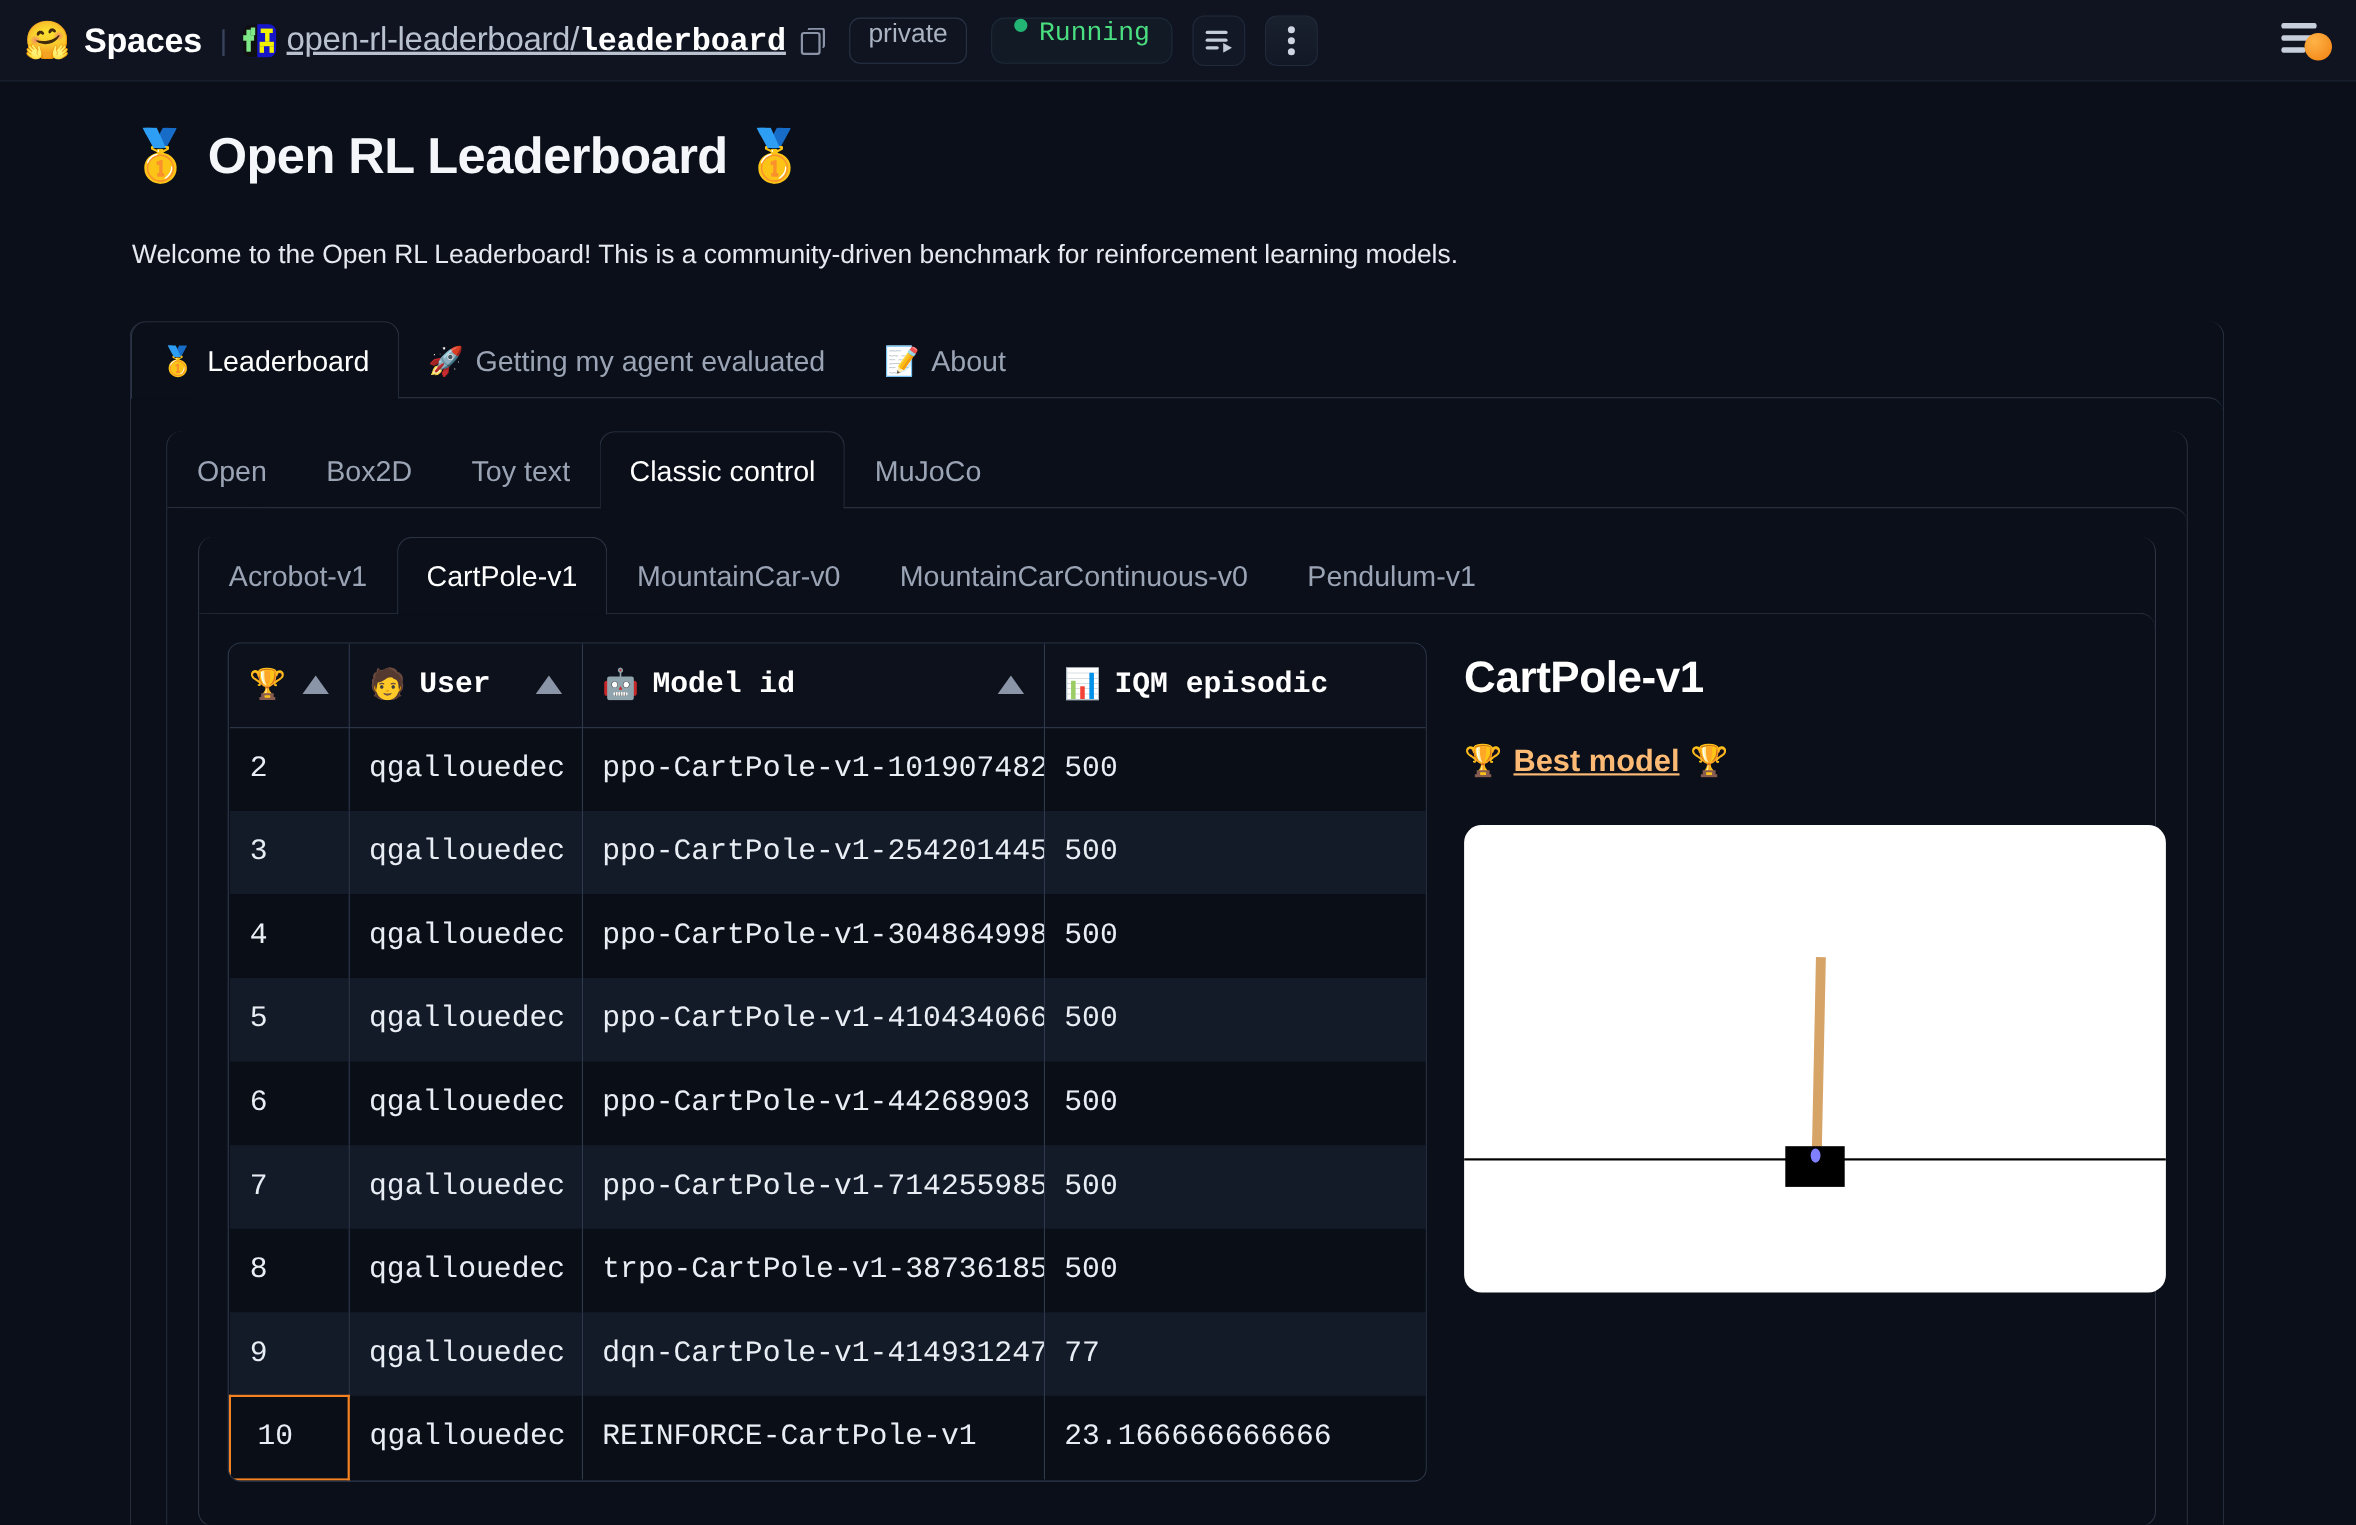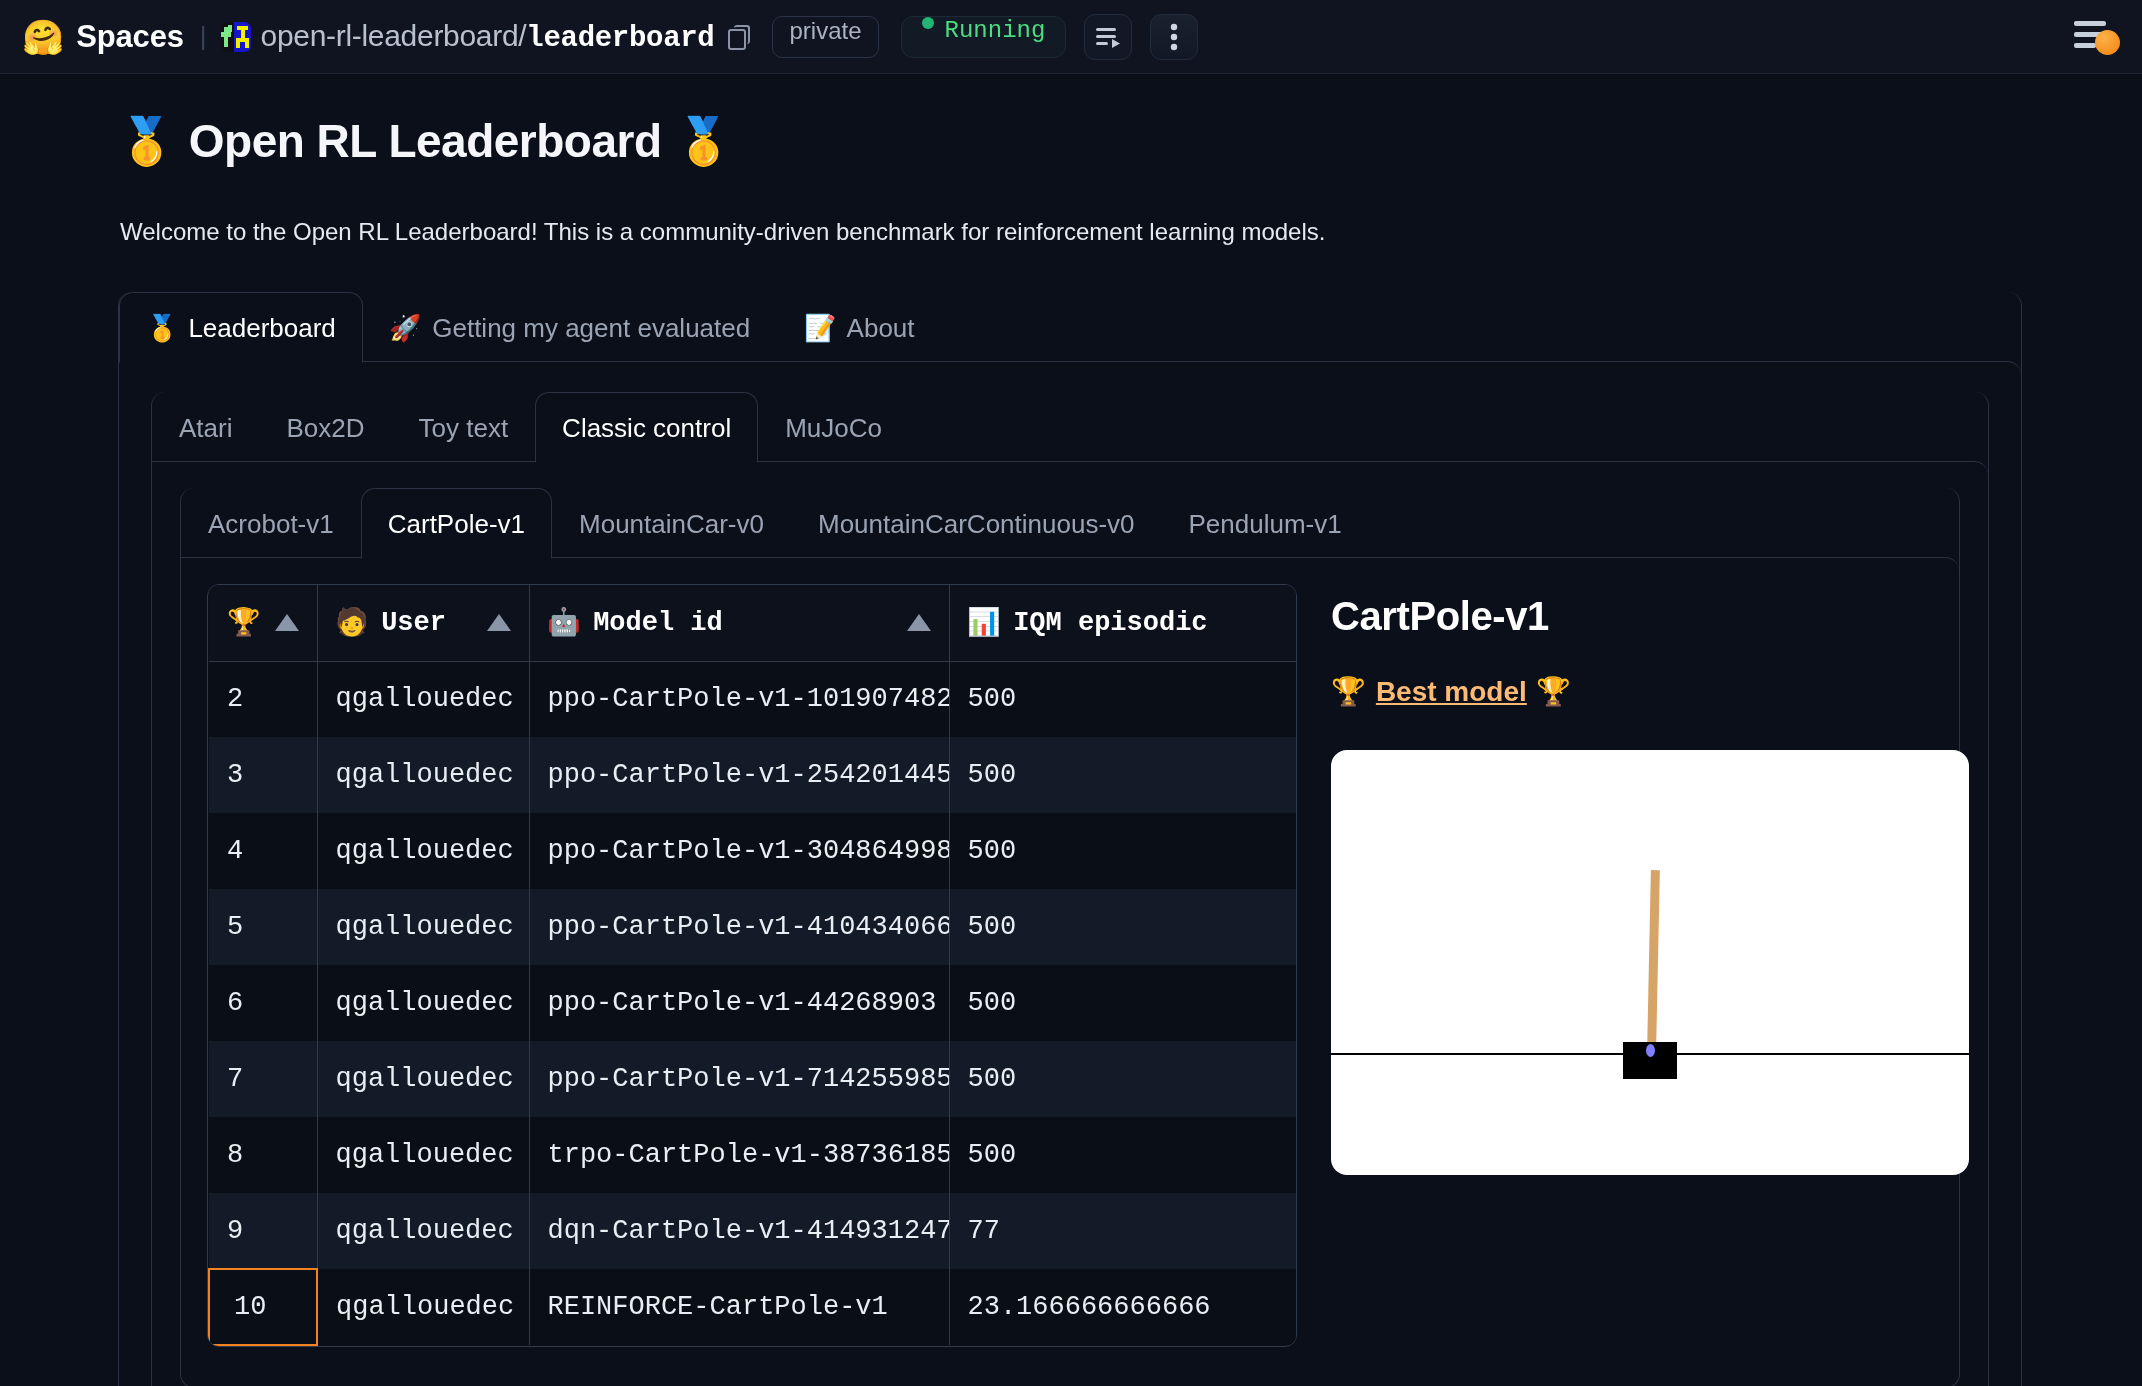--- a/index.html
+++ b/index.html
@@ -41,21 +41,21 @@
     content: "";
     position: absolute; left: 0; top: 0; width: 13px; height: 30px;
     background:
       linear-gradient(#0d0d0d 0 100%) 0 0/30px 30px no-repeat;
   }
   .sa-left { position:absolute; left:0; top:0; width:13px; height:30px; background:#101010;}
   .sa-left i { position:absolute; background:#7ee787; }
   .sa-right { position:absolute; left:13px; top:0; width:17px; height:30px; background:#1616c8;}
   .sa-right i { position:absolute; background:#f2f200; }
   .breadcrumb {
-    font-size: 30px; color: #b9c1cf; letter-spacing: -0.3px; white-space: nowrap;
+    font-size: 30px; color: #b9c1cf; letter-spacing: -0.3px; white-space: nowrap; text-decoration: underline;
   }
   .breadcrumb .slash { color: #b9c1cf; }
   .breadcrumb .repo {
     color: #ffffff; font-weight: bold;
     font-family: "Liberation Mono", monospace;
     font-size: 29px;
   }
   .copy-ico {
     margin-left: 14px; width: 22px; height: 24px; position: relative; display:inline-block;
     vertical-align: middle;
@@ -373,21 +373,21 @@
         <span>📝</span>
         <span>About</span>
       </div>
     </div>
 
     <div class="l1-wrap">
 
       <div class="card2">
         <div class="tabrow">
           <div class="tab">
-            <span>Atari</span>
+            <span>Open</span>
           </div>
           <div class="tab">
             <span>Box2D</span>
           </div>
           <div class="tab">
             <span>Toy text</span>
           </div>
           <div class="tab active">
             <span>Classic control</span>
           </div>

